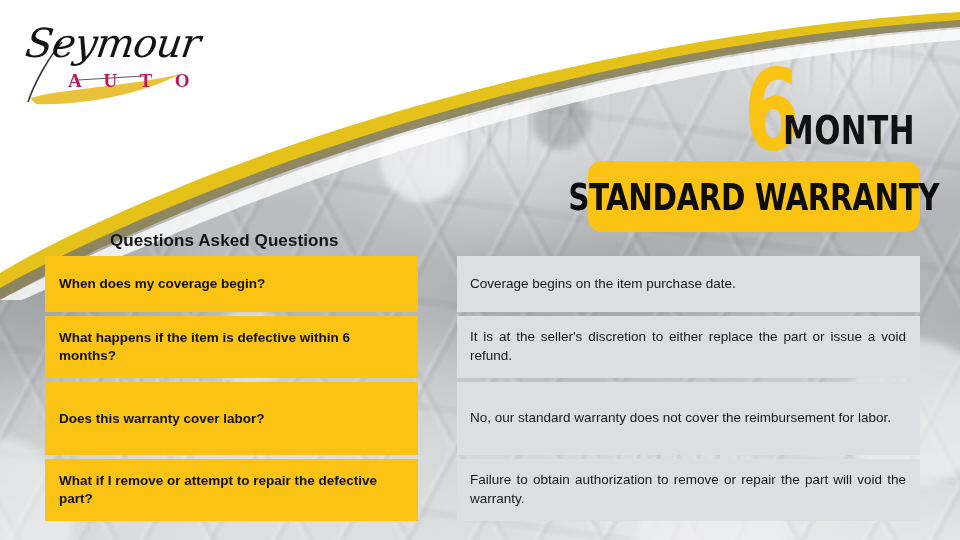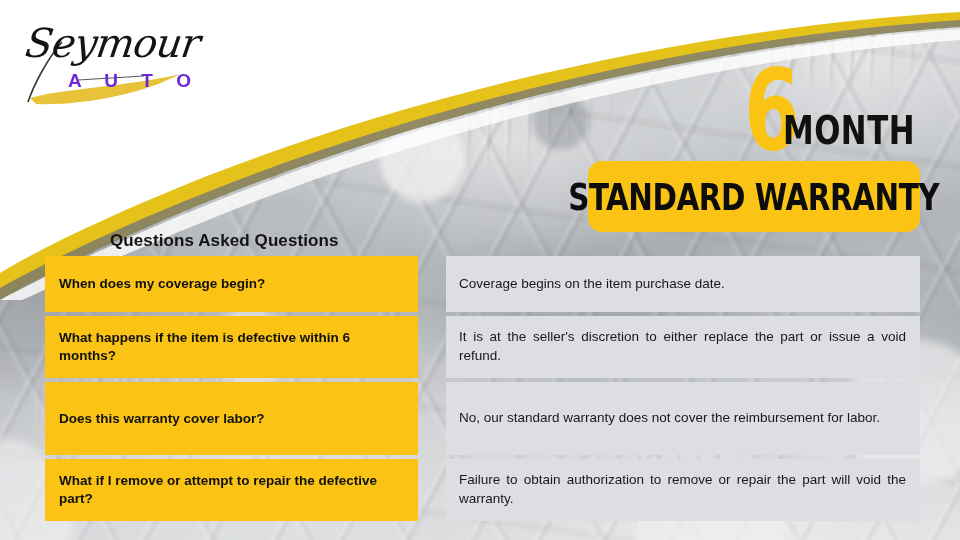--- a/index.html
+++ b/index.html
@@ -130,25 +130,25 @@
     font-weight: 400;
     color: #141414;
     letter-spacing: -1px;
     transform: skewX(-8deg);
     white-space: nowrap;
   }
   .logo .auto {
     position: absolute;
     left: 46px;
     top: 56px;
-    font-family: Liberation Sans, sans-serif;
+    font-family: Liberation Serif, serif;
     font-size: 19px;
     font-weight: 700;
     letter-spacing: 9px;
-    color: #6d28d9;
+    color: #be185d;
     white-space: nowrap;
   }
   .logo .logo-swoosh {
     position: absolute;
     left: 0; top: 0;
     width: 180px; height: 96px;
   }
 
   
   .headline {
@@ -225,21 +225,21 @@
     position: absolute;
     left: 45px;
     top: 256px;
     width: 875px;
     display: flex;
     flex-direction: column;
     gap: 4px;
   }
   .faq-row {
     display: flex;
-    gap: 1px;
+    gap: 12px;
   }
   .faq-q {
     width: 373px;
     flex: 0 0 373px;
     background: #fbc414;
     color: #111111;
     font-size: 13.5px;
     font-weight: 700;
     line-height: 1.33;
     display: flex;

